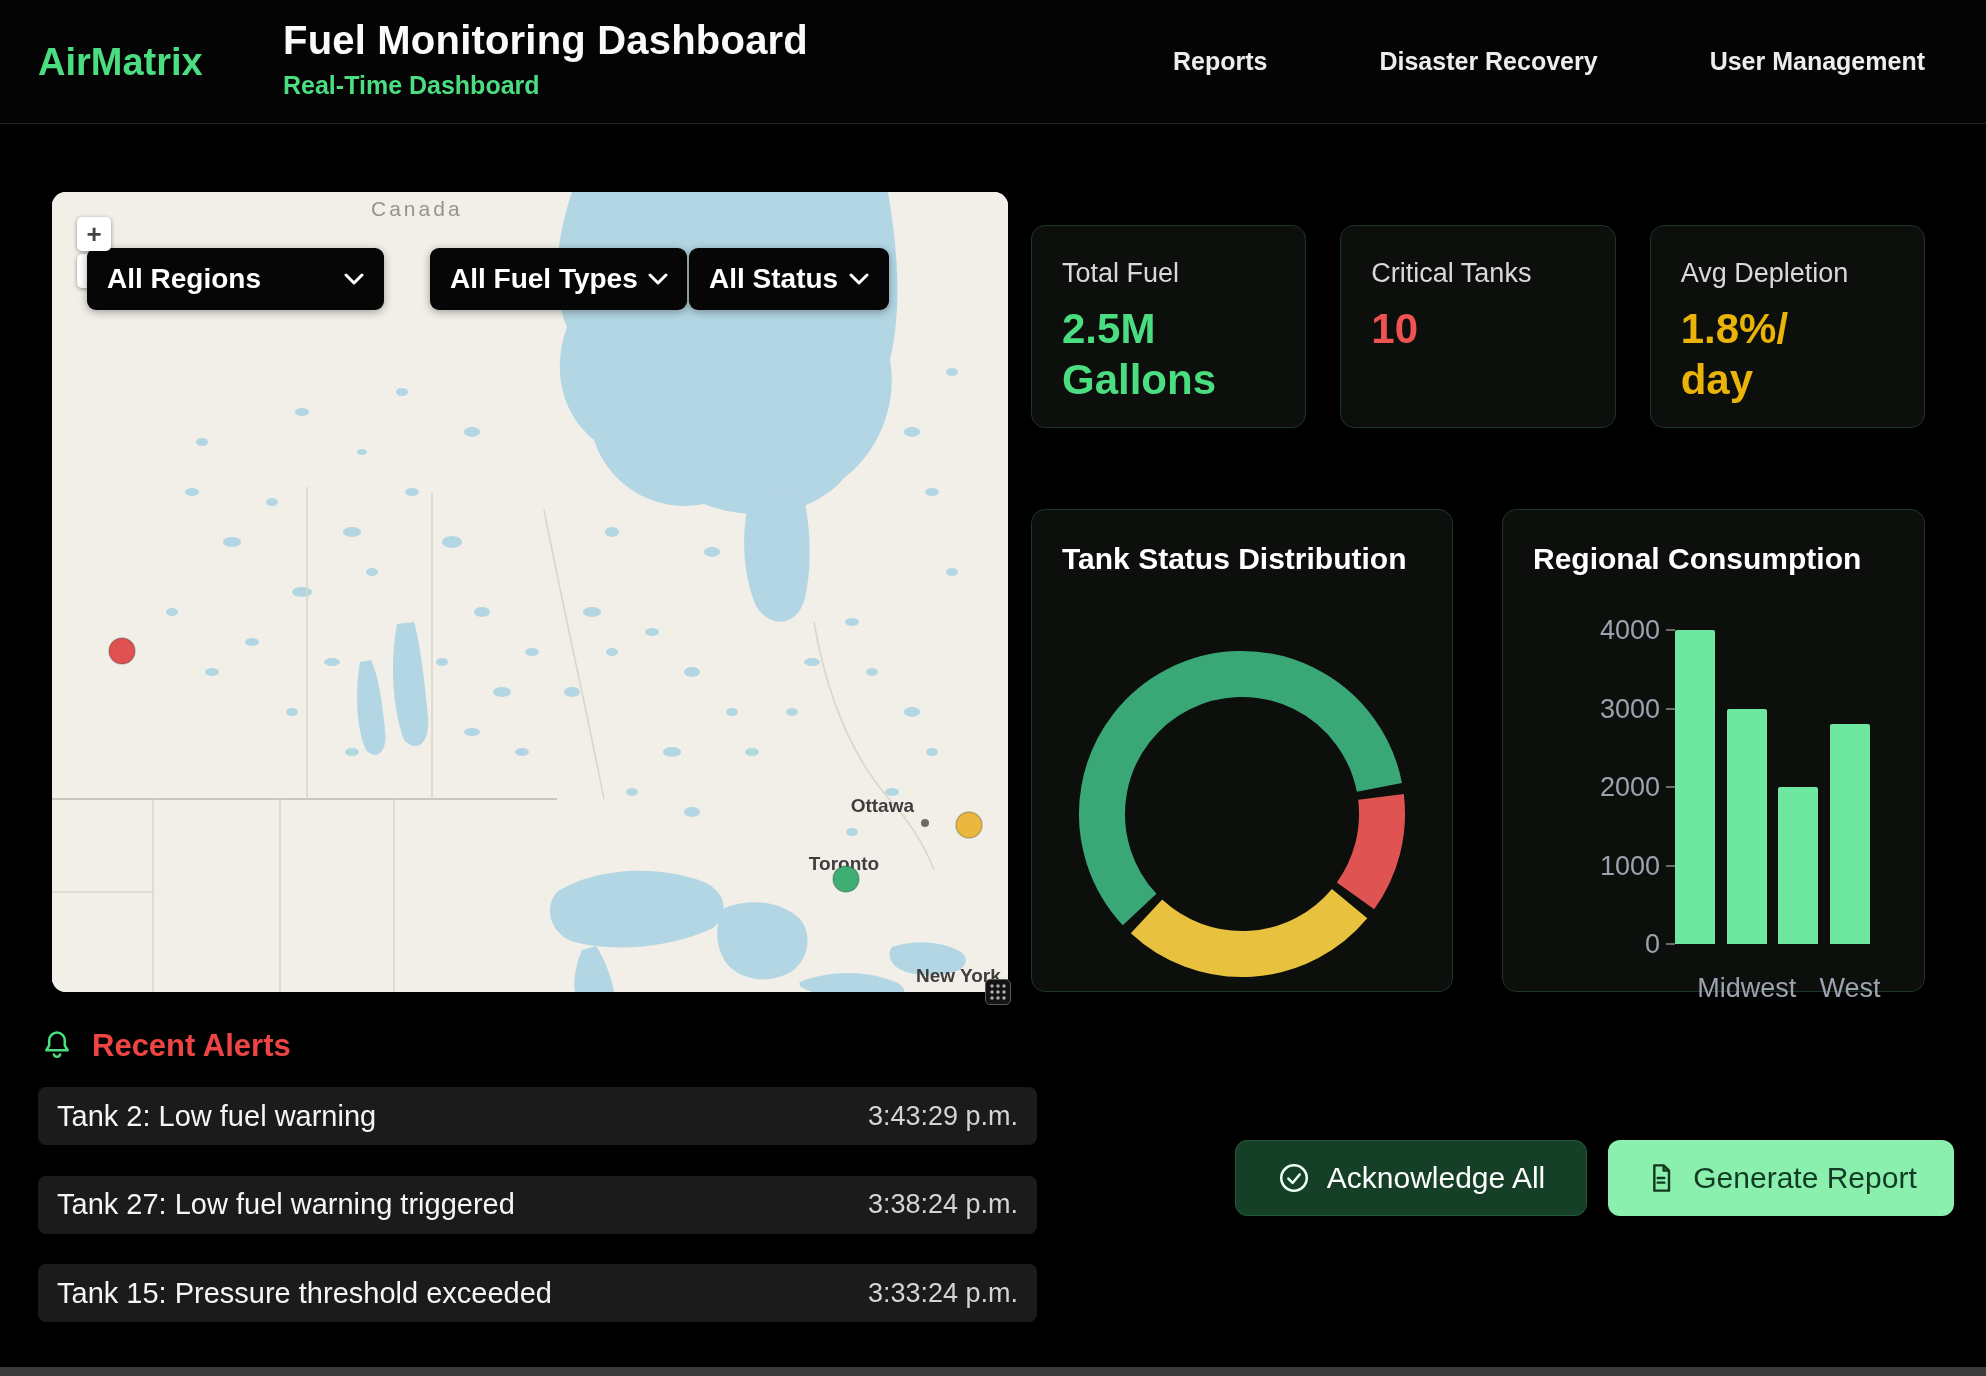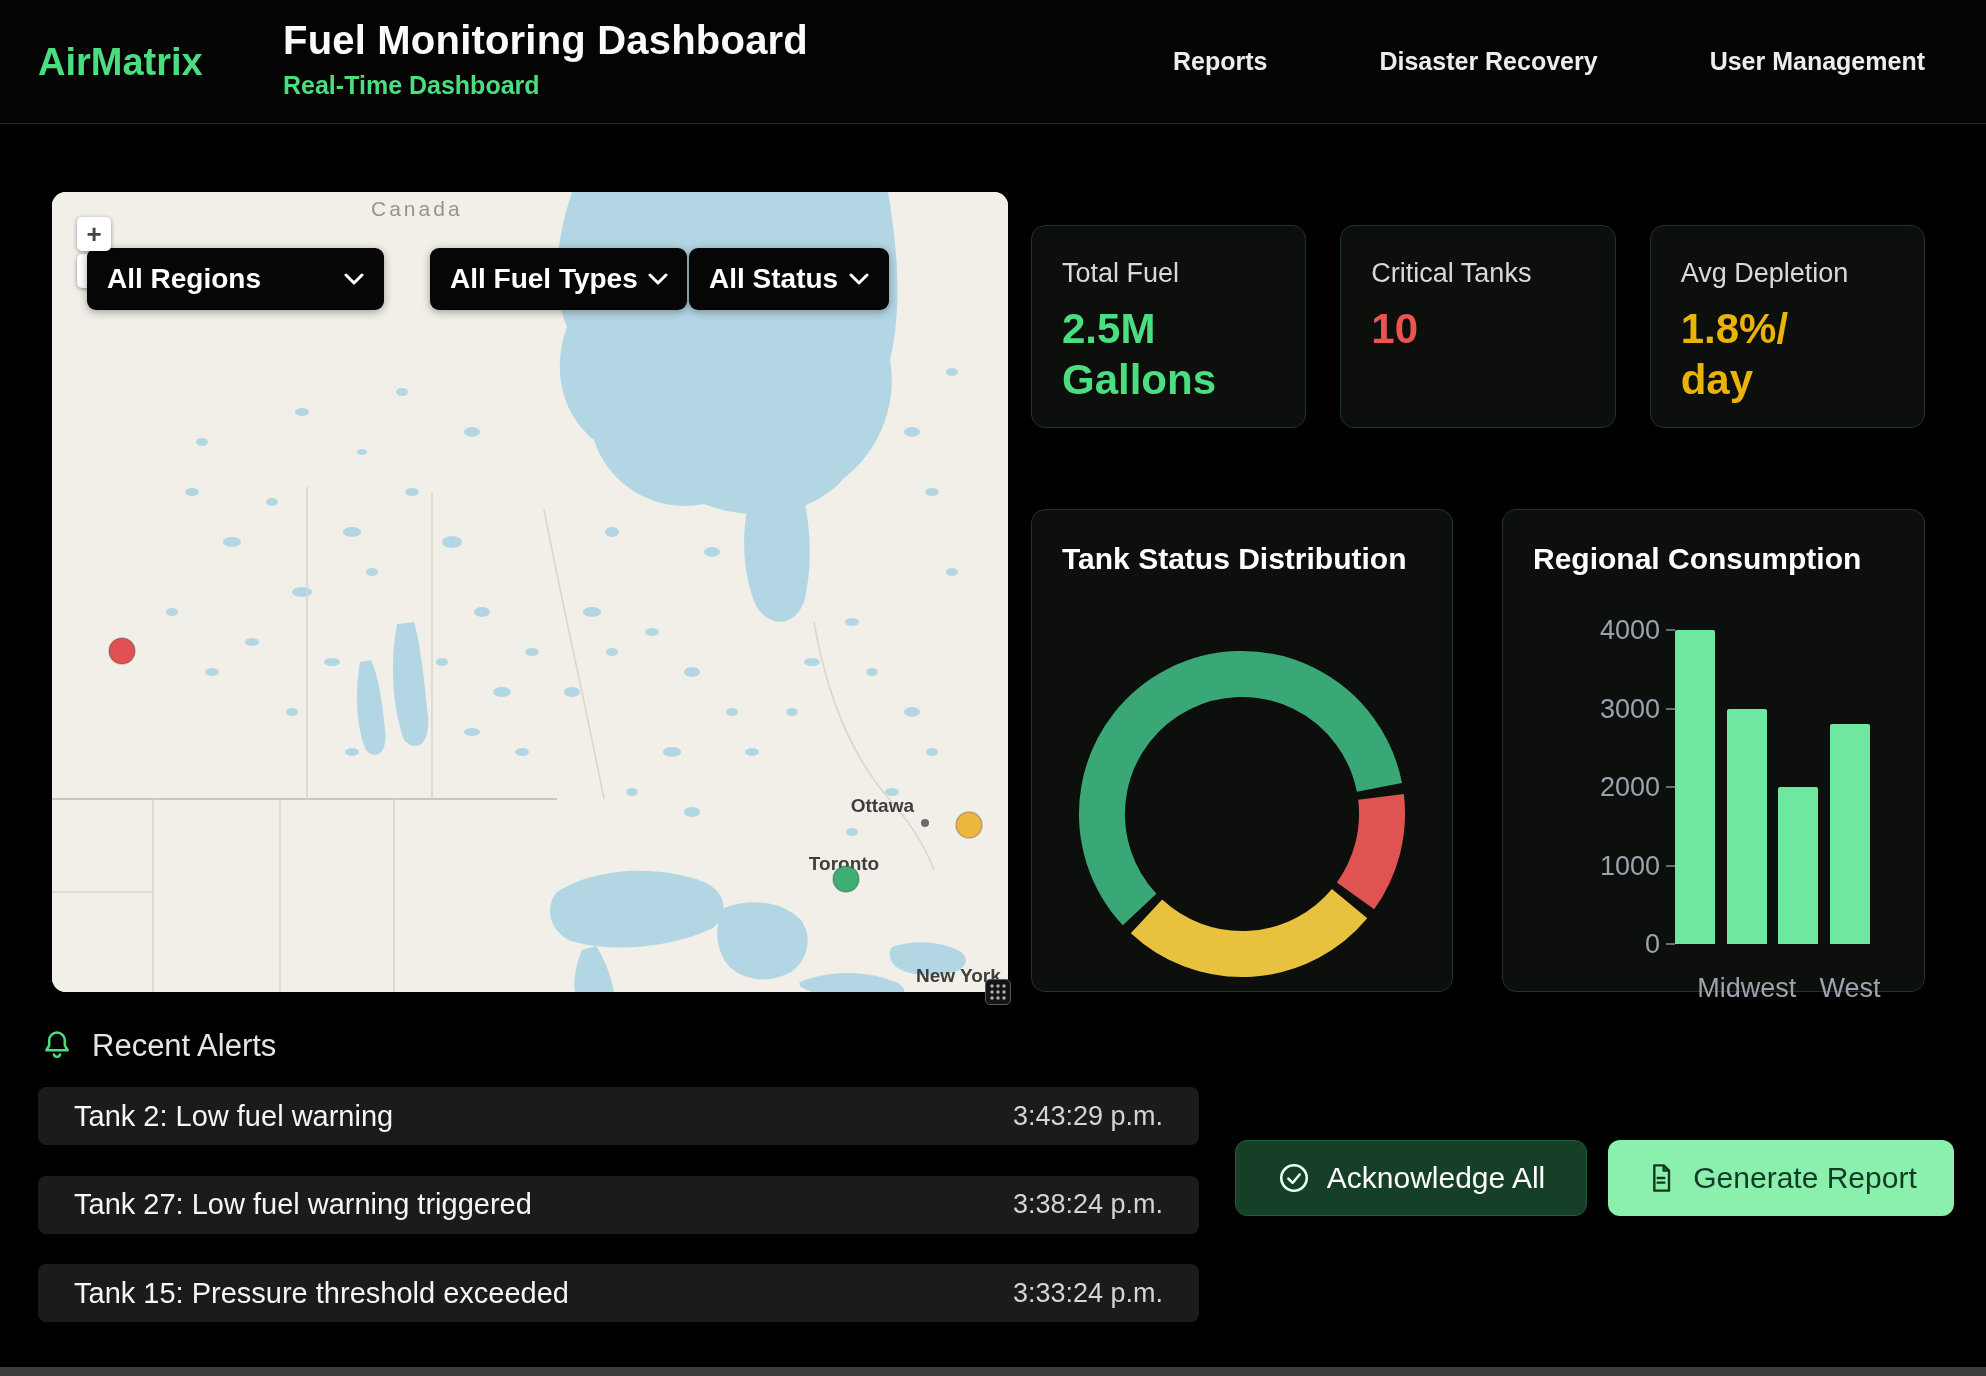--- a/index.html
+++ b/index.html
@@ -47,23 +47,23 @@
   .chart-title{position:absolute;left:30px;top:32px;font-size:30px;font-weight:bold;color:#fff;white-space:nowrap}
   .donut-svg{position:absolute;left:45px;top:139px}
   .bar-chart{position:absolute;inset:0}
   .ytick{position:absolute;left:0;width:157px;text-align:right;font-size:27px;color:#9ca3af;transform:translateY(-50%)}
   .ytickmark{position:absolute;left:163px;width:9px;height:2px;background:#6b6b6b;transform:translateY(-1px)}
   .bar{position:absolute;border-radius:2px 2px 0 0}
   .xlabel{position:absolute;top:463px;font-size:27px;color:#9ca3af;transform:translateX(-50%);white-space:nowrap}
 
   
   .alerts-heading{position:absolute;left:40px;top:1028px;display:flex;align-items:center;gap:18px}
-  .alerts-heading-text{font-size:31px;font-weight:normal;color:#e5e5e5}
-  .alert-row{position:absolute;left:38px;width:1161px;height:58px;background:#1b1b1b;border-radius:8px;
-    display:flex;align-items:center;justify-content:space-between;padding:0 36px}
+  .alerts-heading-text{font-size:31px;font-weight:bold;color:#ef4444}
+  .alert-row{position:absolute;left:38px;width:999px;height:58px;background:#1b1b1b;border-radius:8px;
+    display:flex;align-items:center;justify-content:space-between;padding:0 19px}
   .alert-msg{font-size:29px;color:#f5f5f5}
   .alert-time{font-size:27px;color:#d4d4d4}
 
   
   .btn{position:absolute;top:1140px;height:76px;border-radius:12px;display:flex;align-items:center;justify-content:center;
     gap:16px;font-size:30px;font-weight:normal;font-family:"Liberation Sans",sans-serif}
   .btn-ack{left:1235px;width:352px;background:#163f28;border:1px solid #235c39;color:#fff}
   .btn-gen{left:1608px;width:346px;background:#8bf0ad;border:none;color:#113b24}
 
   .bottom-strip{position:absolute;left:0;bottom:0;width:100%;height:9px;background:#3b3b3b}

